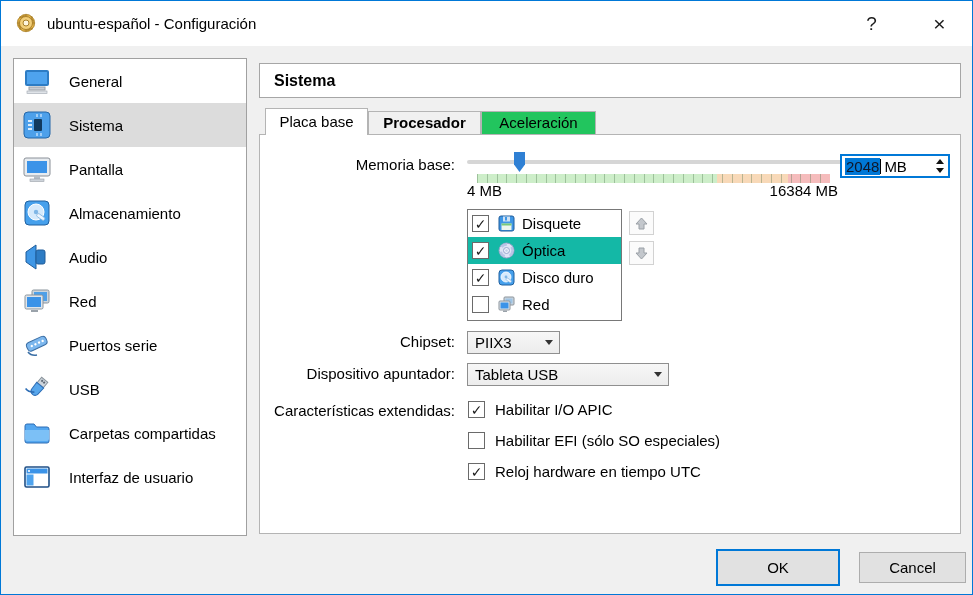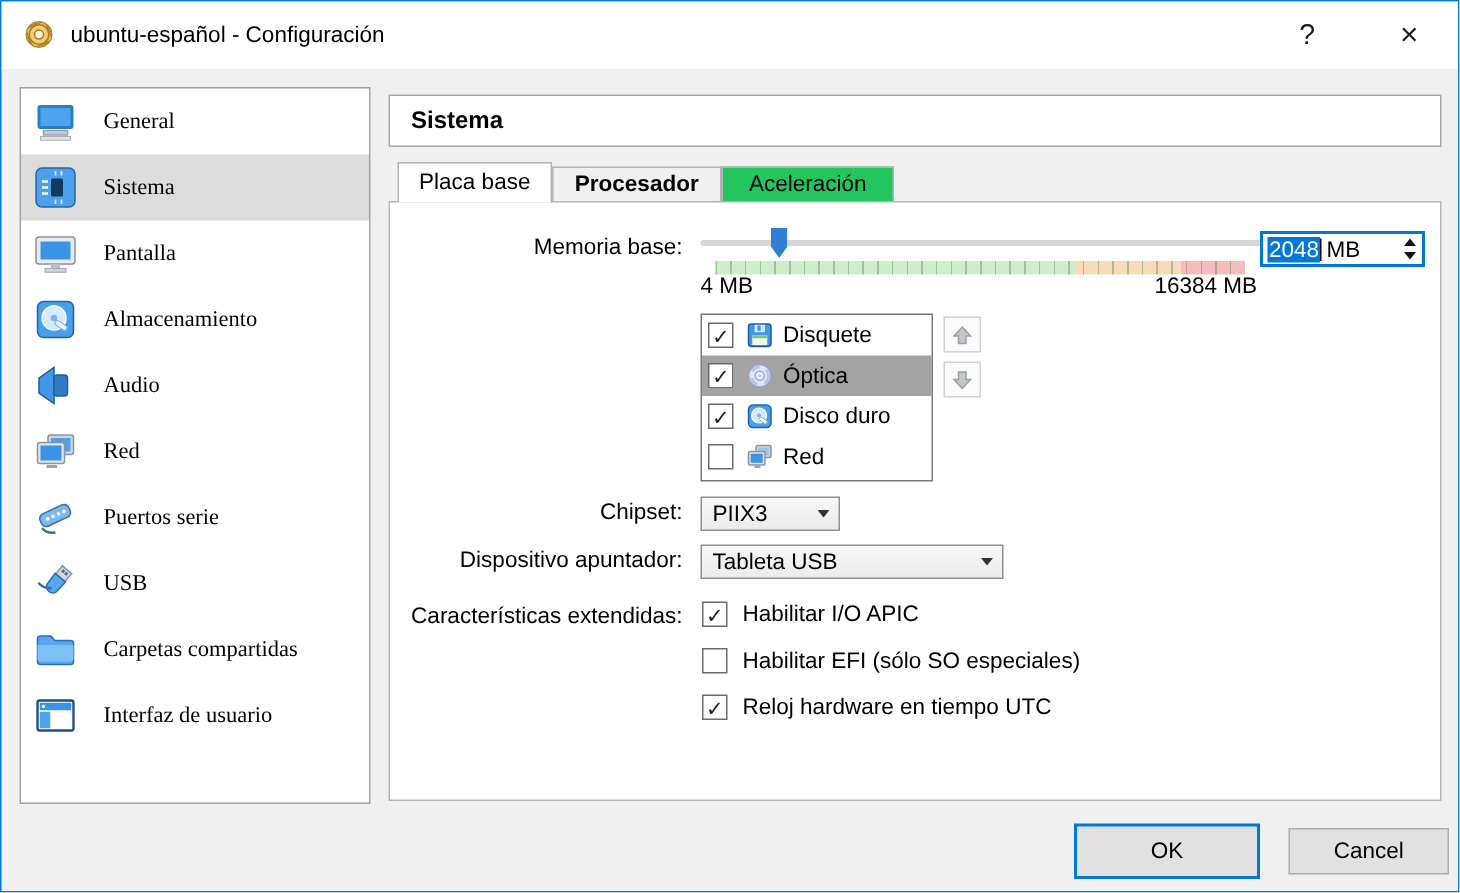--- a/index.html
+++ b/index.html
@@ -14,21 +14,21 @@
   .title-icon { position:absolute; left:13px; top:10px; width:24px; height:24px; }
   .title-text { position:absolute; left:46px; top:0; line-height:45px; font-size:15px; }
   .tb-btn { position:absolute; top:0; width:45px; height:45px; display:flex; align-items:center; justify-content:center; font-size:19px; color:#1b1b1b; }
   .tb-help { left:848px; }
   .tb-close { left:916px; font-size:21px; }
   
   .sidebar { position:absolute; left:12px; top:57px; width:234px; height:478px; background:#fff; border:1px solid #a0a0a0; }
   .side-item { height:44px; display:flex; align-items:center; }
   .side-item.selected { background:#dcdcdc; }
   .side-icon { width:30px; height:30px; margin-left:8px; flex:none; }
-  .side-label { margin-left:17px; font-size:15px; white-space:nowrap;font-family:Liberation Serif, serif; }
+  .side-label { margin-left:17px; font-size:15px; white-space:nowrap; }
   
   .header-box { position:absolute; left:258px; top:62px; width:702px; height:35px; background:#fff; border:1px solid #a6a6a6; display:flex; align-items:center; }
   .header-title { font-weight:bold; font-size:16px; margin-left:14px; }
   .tab { position:absolute; font-size:15px; text-align:center; }
   .tab-active { left:264px; top:107px; width:103px; height:27px; line-height:26px; background:#fff; border:1px solid #b4b4b4; border-bottom:none; z-index:3; }
   .tab-i1 { left:367px; top:110px; width:113px; height:23px; line-height:22px; background:#f0f0f0; border:1px solid #b4b4b4; border-bottom:none; z-index:0;font-weight:bold; }
   .tab-i2 { left:480px; top:110px; width:115px; height:23px; line-height:22px; background:#22c55e; border:1px solid #b4b4b4; border-bottom:none; z-index:0; }
   
   .panel { position:absolute; left:258px; top:133px; width:702px; height:400px; background:#fff; border:1px solid #b4b4b4; z-index:1; }
   .flabel { position:absolute; white-space:nowrap; font-size:15px; line-height:20px; right:505px; text-align:right; }
@@ -43,30 +43,30 @@
     clip-path:polygon(0 0,100% 0,100% 62%,50% 100%,0 62%); }
   .slider-ticks { position:absolute; left:217px; top:39px; width:353px; height:9px;
     background:
       repeating-linear-gradient(90deg, rgba(80,120,80,.38) 0 1px, transparent 1px 9.8px),
       linear-gradient(90deg,#cdeec9 0 68%, #f8d9b8 68% 88%, #f5bcbc 88% 100%);
   }
   .min-label { position:absolute; left:207px; top:47px; font-size:15px; }
   .max-label { position:absolute; right:122px; top:47px; font-size:15px; white-space:nowrap; }
   
   .spin { position:absolute; left:580px; top:19px; width:110px; height:24px; background:#fff; border:2px solid #0078d7; display:flex; align-items:center; }
-  .spin-val { background:#0078d7; color:#ffffff; font-size:15px; padding:0 1px; margin-left:3px; }
+  .spin-val { background:#0078d7; color:#0f172a; font-size:15px; padding:0 1px; margin-left:3px; }
   .caret { width:1px; height:15px; background:#000; }
   .spin-unit { font-size:15px; margin-left:3px; }
   .spin-arrows { margin-left:auto; margin-right:4px; display:flex; flex-direction:column; align-items:center; gap:4px; }
   .arr-up { width:0; height:0; border-left:4px solid transparent; border-right:4px solid transparent; border-bottom:5px solid #111; }
   .arr-down { width:0; height:0; border-left:4px solid transparent; border-right:4px solid transparent; border-top:5px solid #111; }
   
   .bootlist { position:absolute; left:207px; top:74px; width:155px; height:112px; background:#fff; border:1px solid #787878; }
   .boot-row { height:27px; display:flex; align-items:center; }
-  .boot-row.alt { background:#a3a3a3; }
+  .boot-row.alt { background:#14b8a6; }
   .cb { width:17px; height:17px; background:#fff; border:1px solid #6a6a6a; display:inline-flex; align-items:center; justify-content:center; flex:none; }
   .cb.checked::after { content:"✓"; font-size:14px; color:#1a1a1a; line-height:1; }
   .boot-row .cb { margin-left:4px; }
   .boot-icon { width:19px; height:19px; margin-left:8px; flex:none; }
   .boot-label { margin-left:6px; font-size:15px; white-space:nowrap; }
   .move-btn { position:absolute; left:369px; width:25px; height:24px; background:#fbfbfb; border:1px solid #d2d2d2; display:flex; align-items:center; justify-content:center; }
   .move-up { top:76px; } .move-down { top:106px; }
   
   .combo { position:absolute; height:23px; background:linear-gradient(#f7f7f7,#ececec); border:1px solid #8f8f8f; display:flex; align-items:center; font-size:15px; }
   .combo-text { margin-left:7px; white-space:nowrap; }

